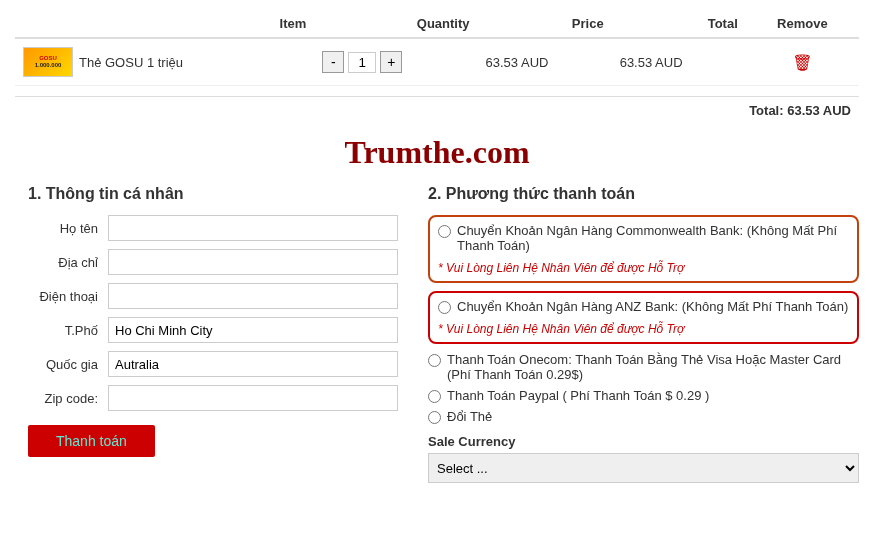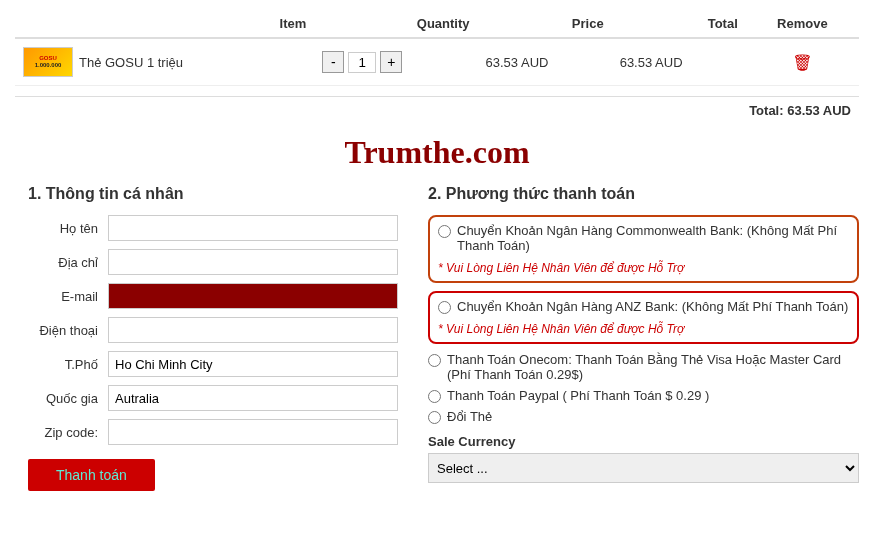--- a/index.html
+++ b/index.html
@@ -112,24 +112,20 @@
       <div class="form-field">
         <label class="form-label">Họ tên</label>
         <input class="form-input" type="text" value="" style="">
       </div>
 
       <div class="form-field">
         <label class="form-label">Địa chỉ</label>
         <input class="form-input" type="text" value="" style="">
       </div>
 
-      <div class="form-field">
-        <label class="form-label">E-mail</label>
-        <input class="form-input error" type="text" value="" style="">
-      </div>
 
       <div class="form-field">
         <label class="form-label">Điện thoại</label>
         <input class="form-input" type="text" value="" style="">
       </div>
 
       <div class="form-field">
         <label class="form-label">T.Phố</label>
         <input class="form-input" type="text" value="Ho Chi Minh City" style="">
       </div>

